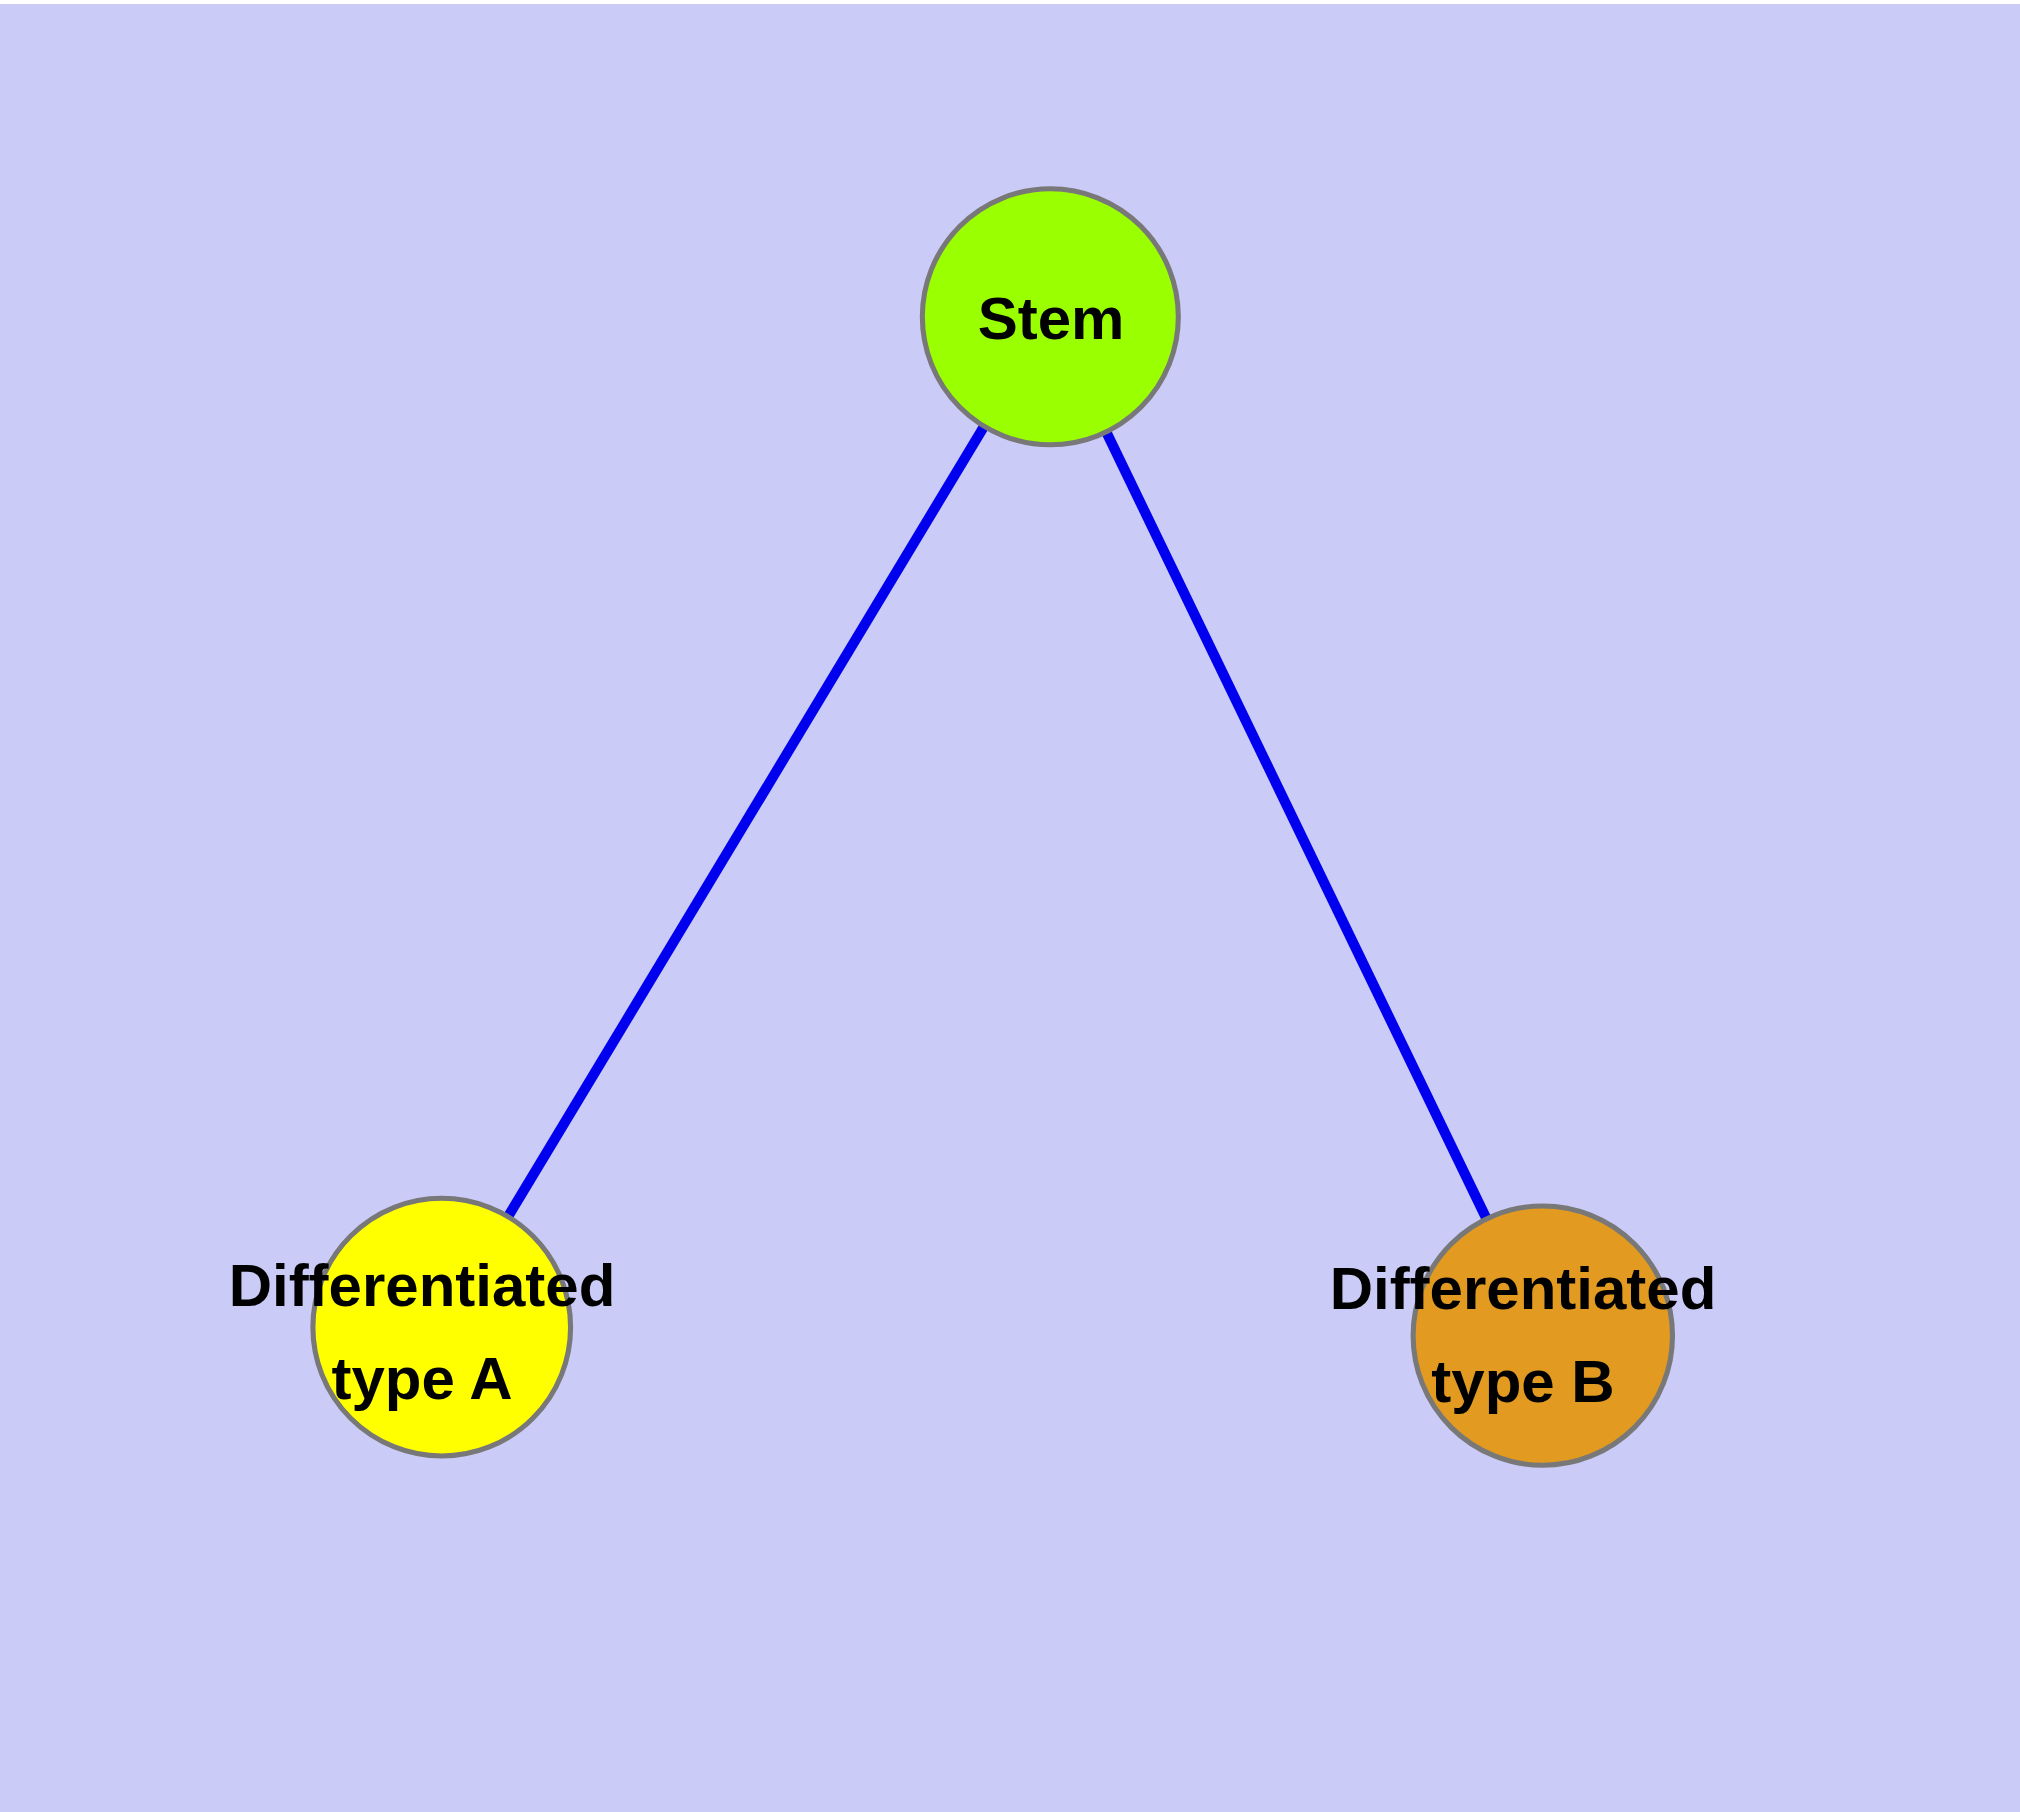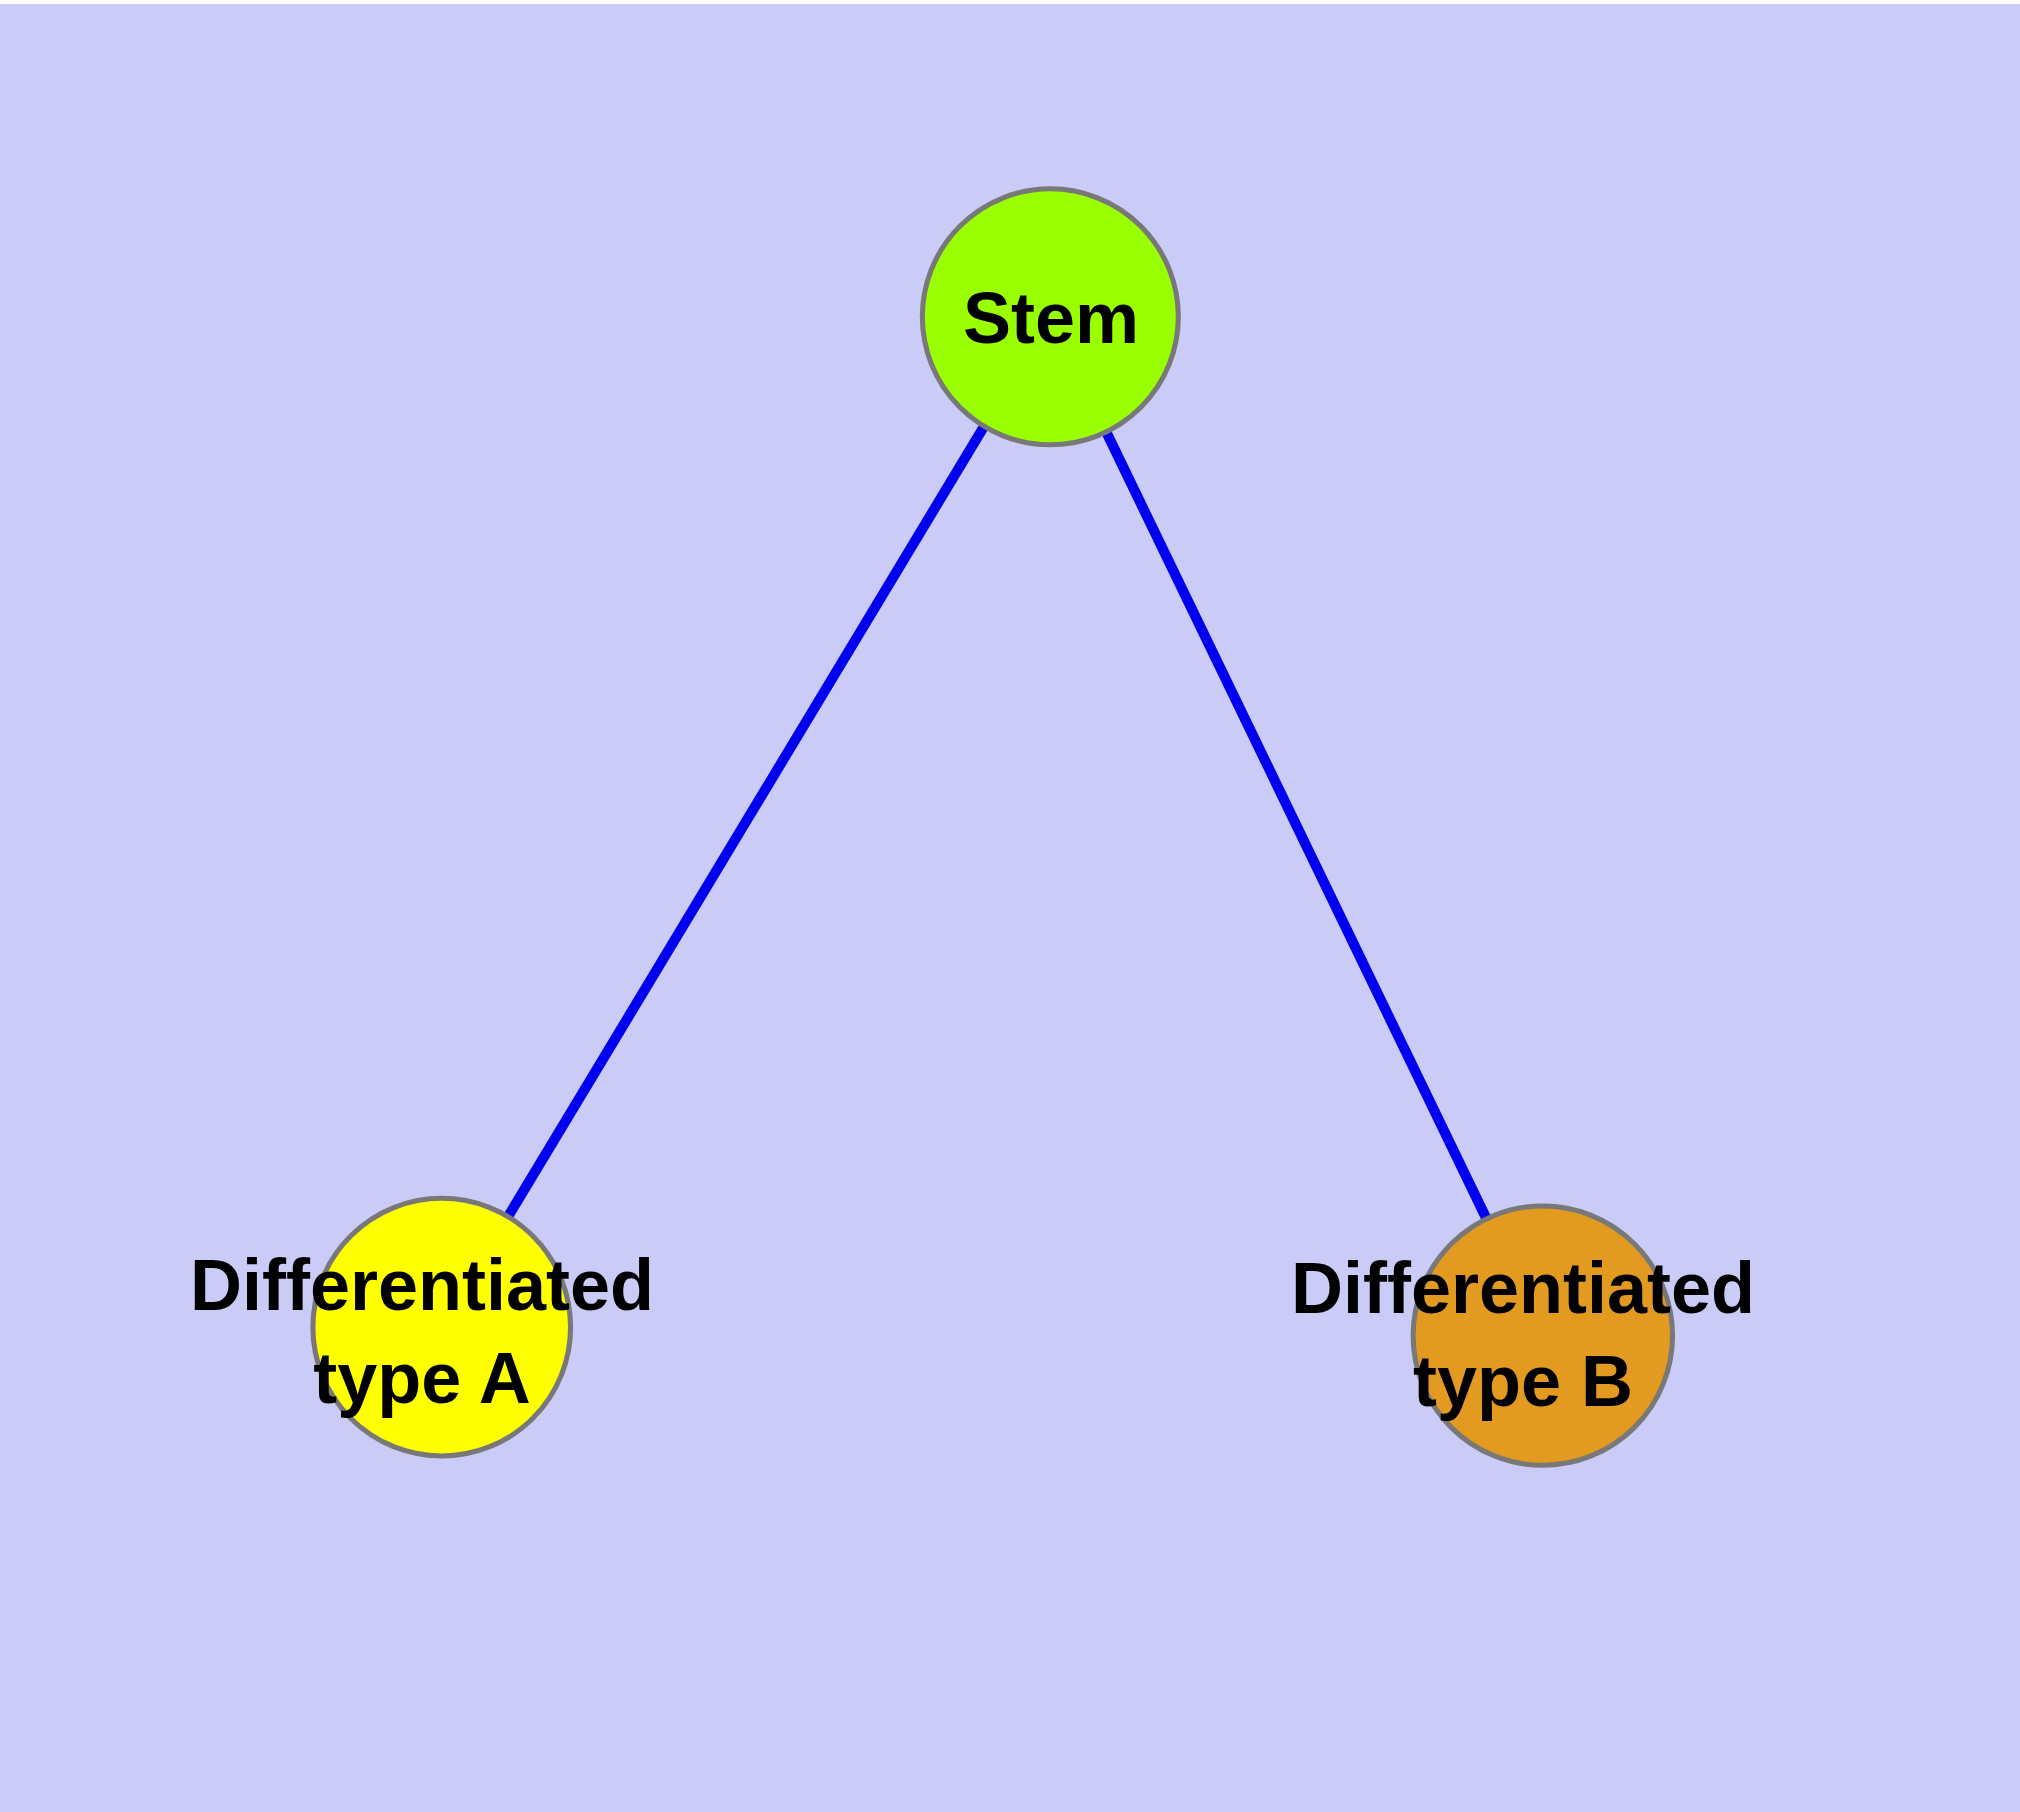--- a/index.html
+++ b/index.html
@@ -22,21 +22,21 @@
     left: 0;
     top: 0;
     width: 2021px;
     height: 1808px;
     display: block;
   }
   .node-label {
     position: absolute;
     transform: translate(-50%, -50%);
     font-weight: 700;
-    font-size: 72px;
+    font-size: 60px;
     line-height: 93px;
     color: #000000;
     text-align: center;
     white-space: pre-line;
     letter-spacing: 0;
   }
 </style>
 </head>
 <body>
 

